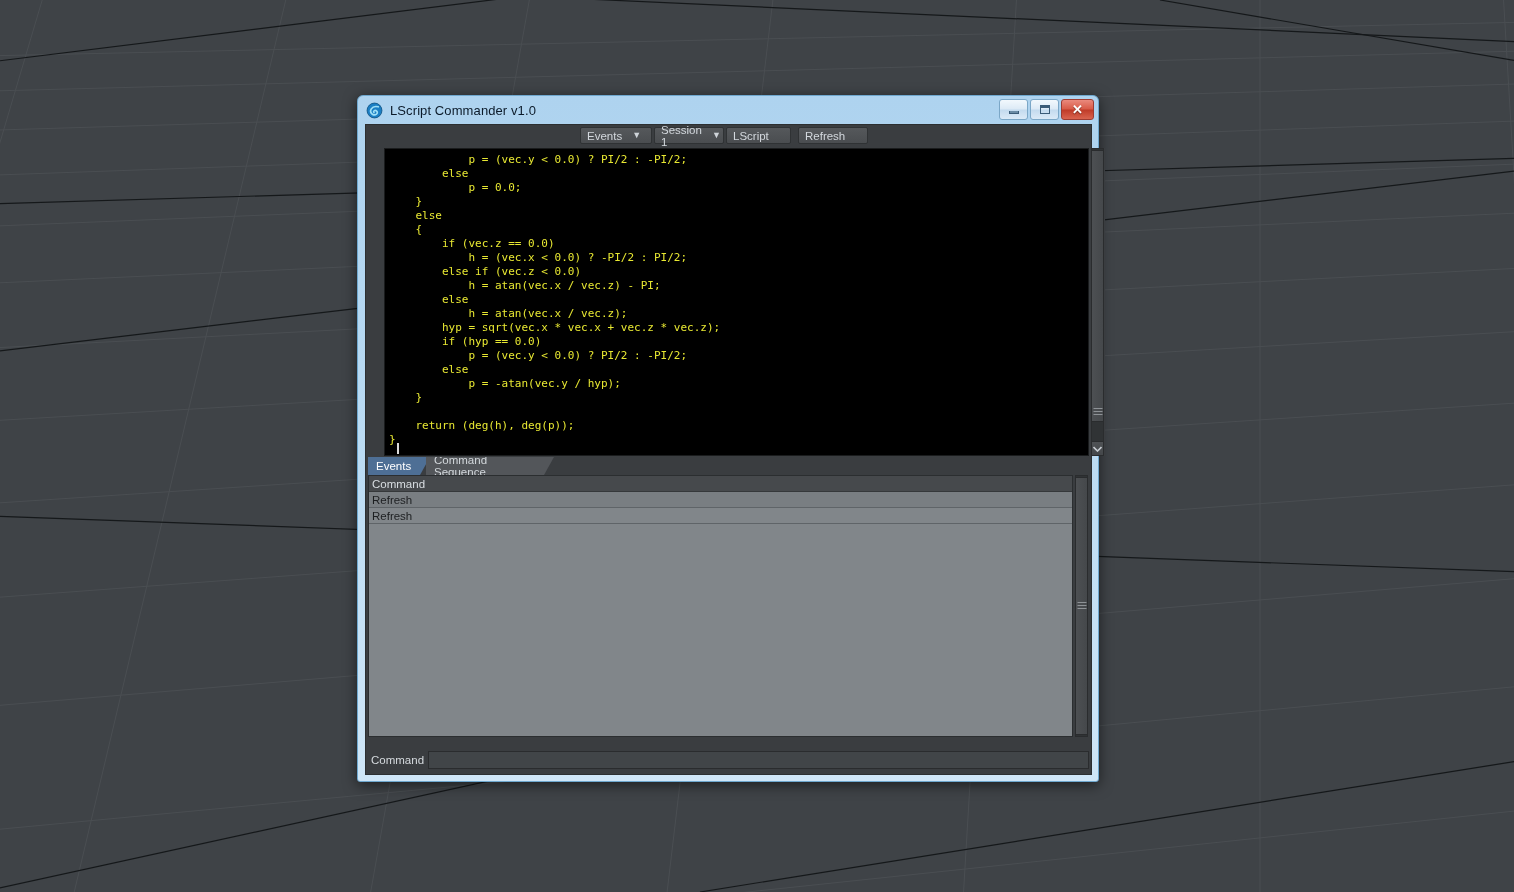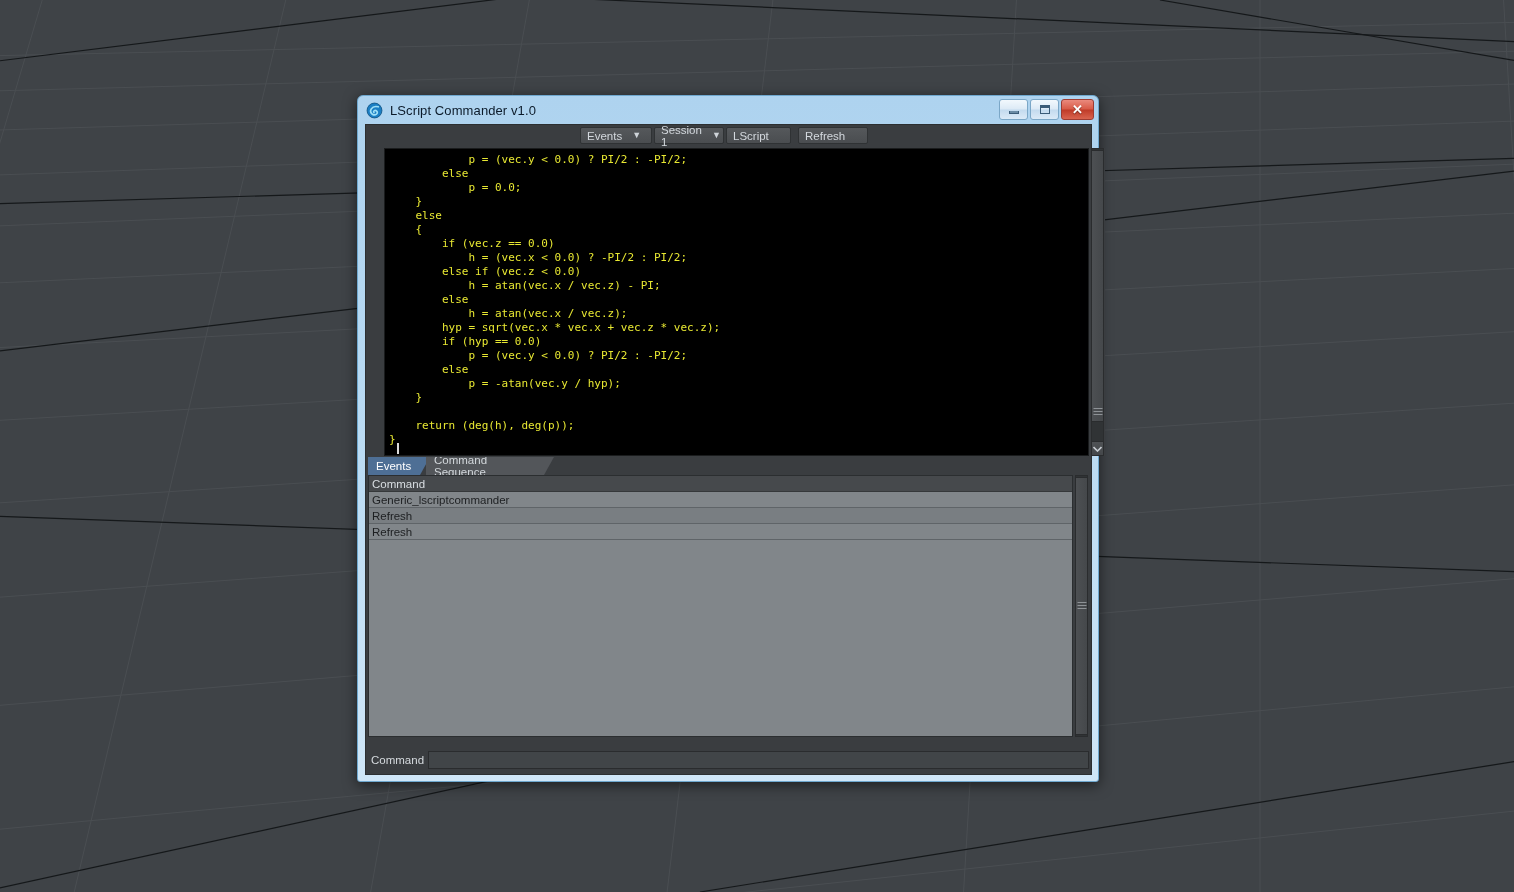--- a/index.html
+++ b/index.html
@@ -476,23 +476,20 @@
     <div id="tabs">
       <div class="tab active" style="left:0; width:62px;">Events</div>
       <div class="tab inactive" style="left:58px; width:128px;">Command Sequence</div>
     </div>
 
     <div id="list-wrap">
       <div id="list-area">
         <div class="list-header-row">
           <span>Command</span>
         </div>
-        <div class="list-row odd">
-          <span>Generic_lscriptcommander</span>
-        </div>
         <div class="list-row even">
           <span>Refresh</span>
         </div>
         <div class="list-row odd">
           <span>Refresh</span>
         </div>
         <div id="list-filler"></div>
       </div>
       <div id="list-scroll">
         <div class="sb-track"></div>

